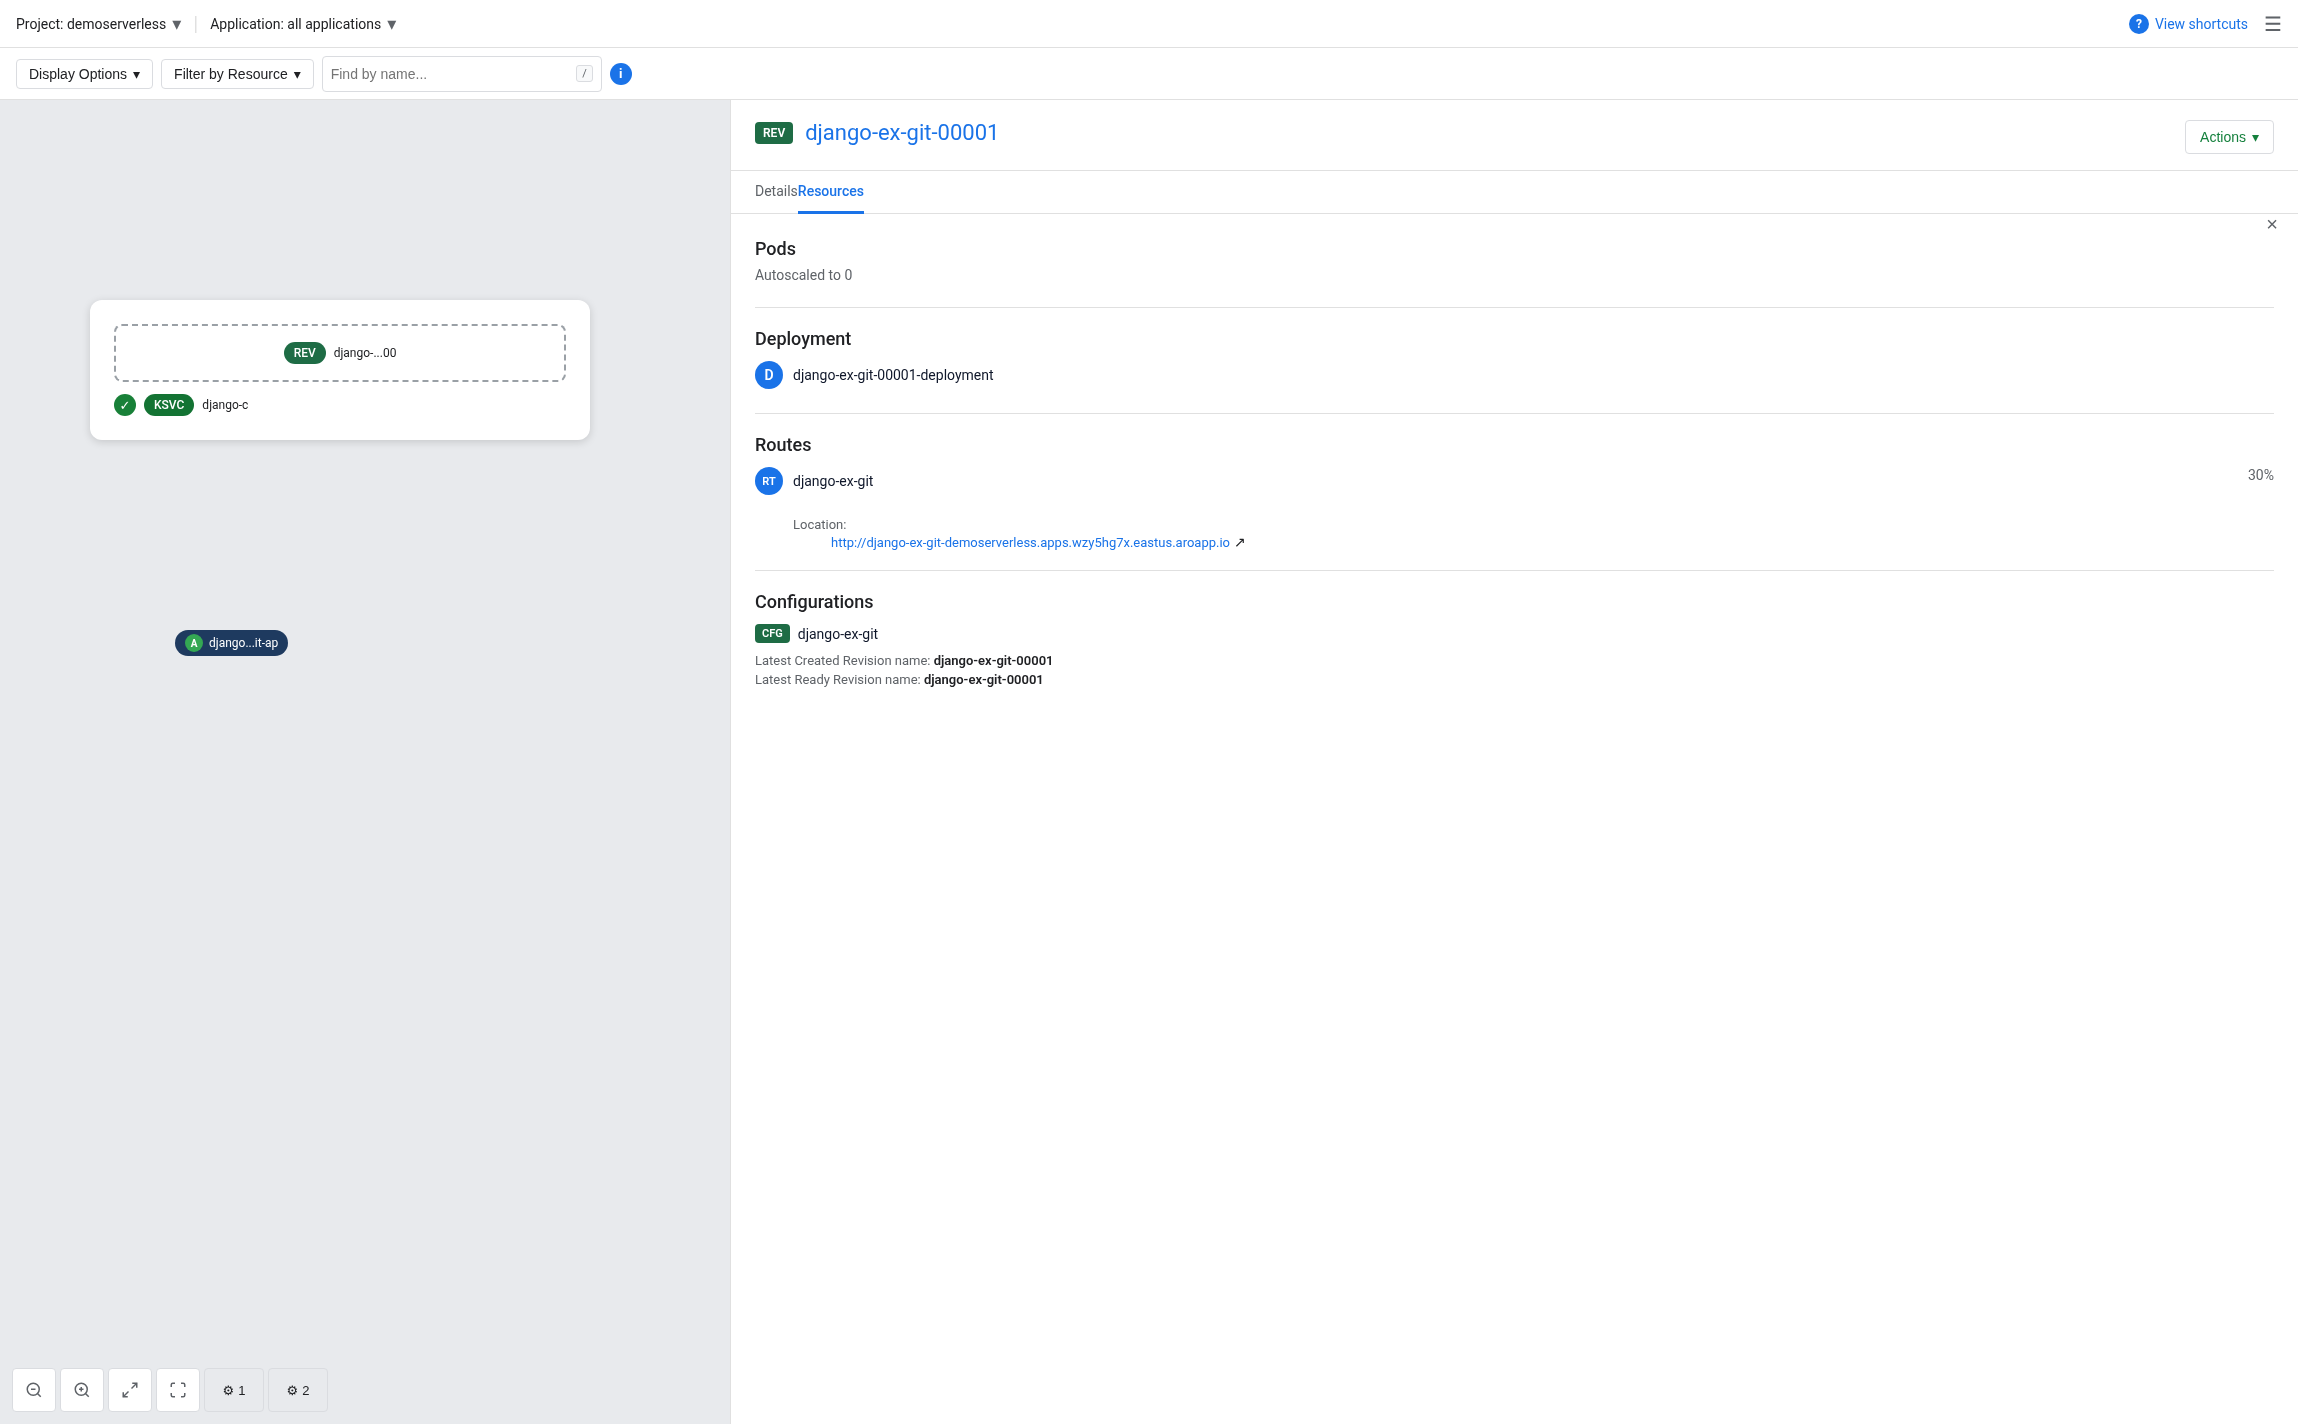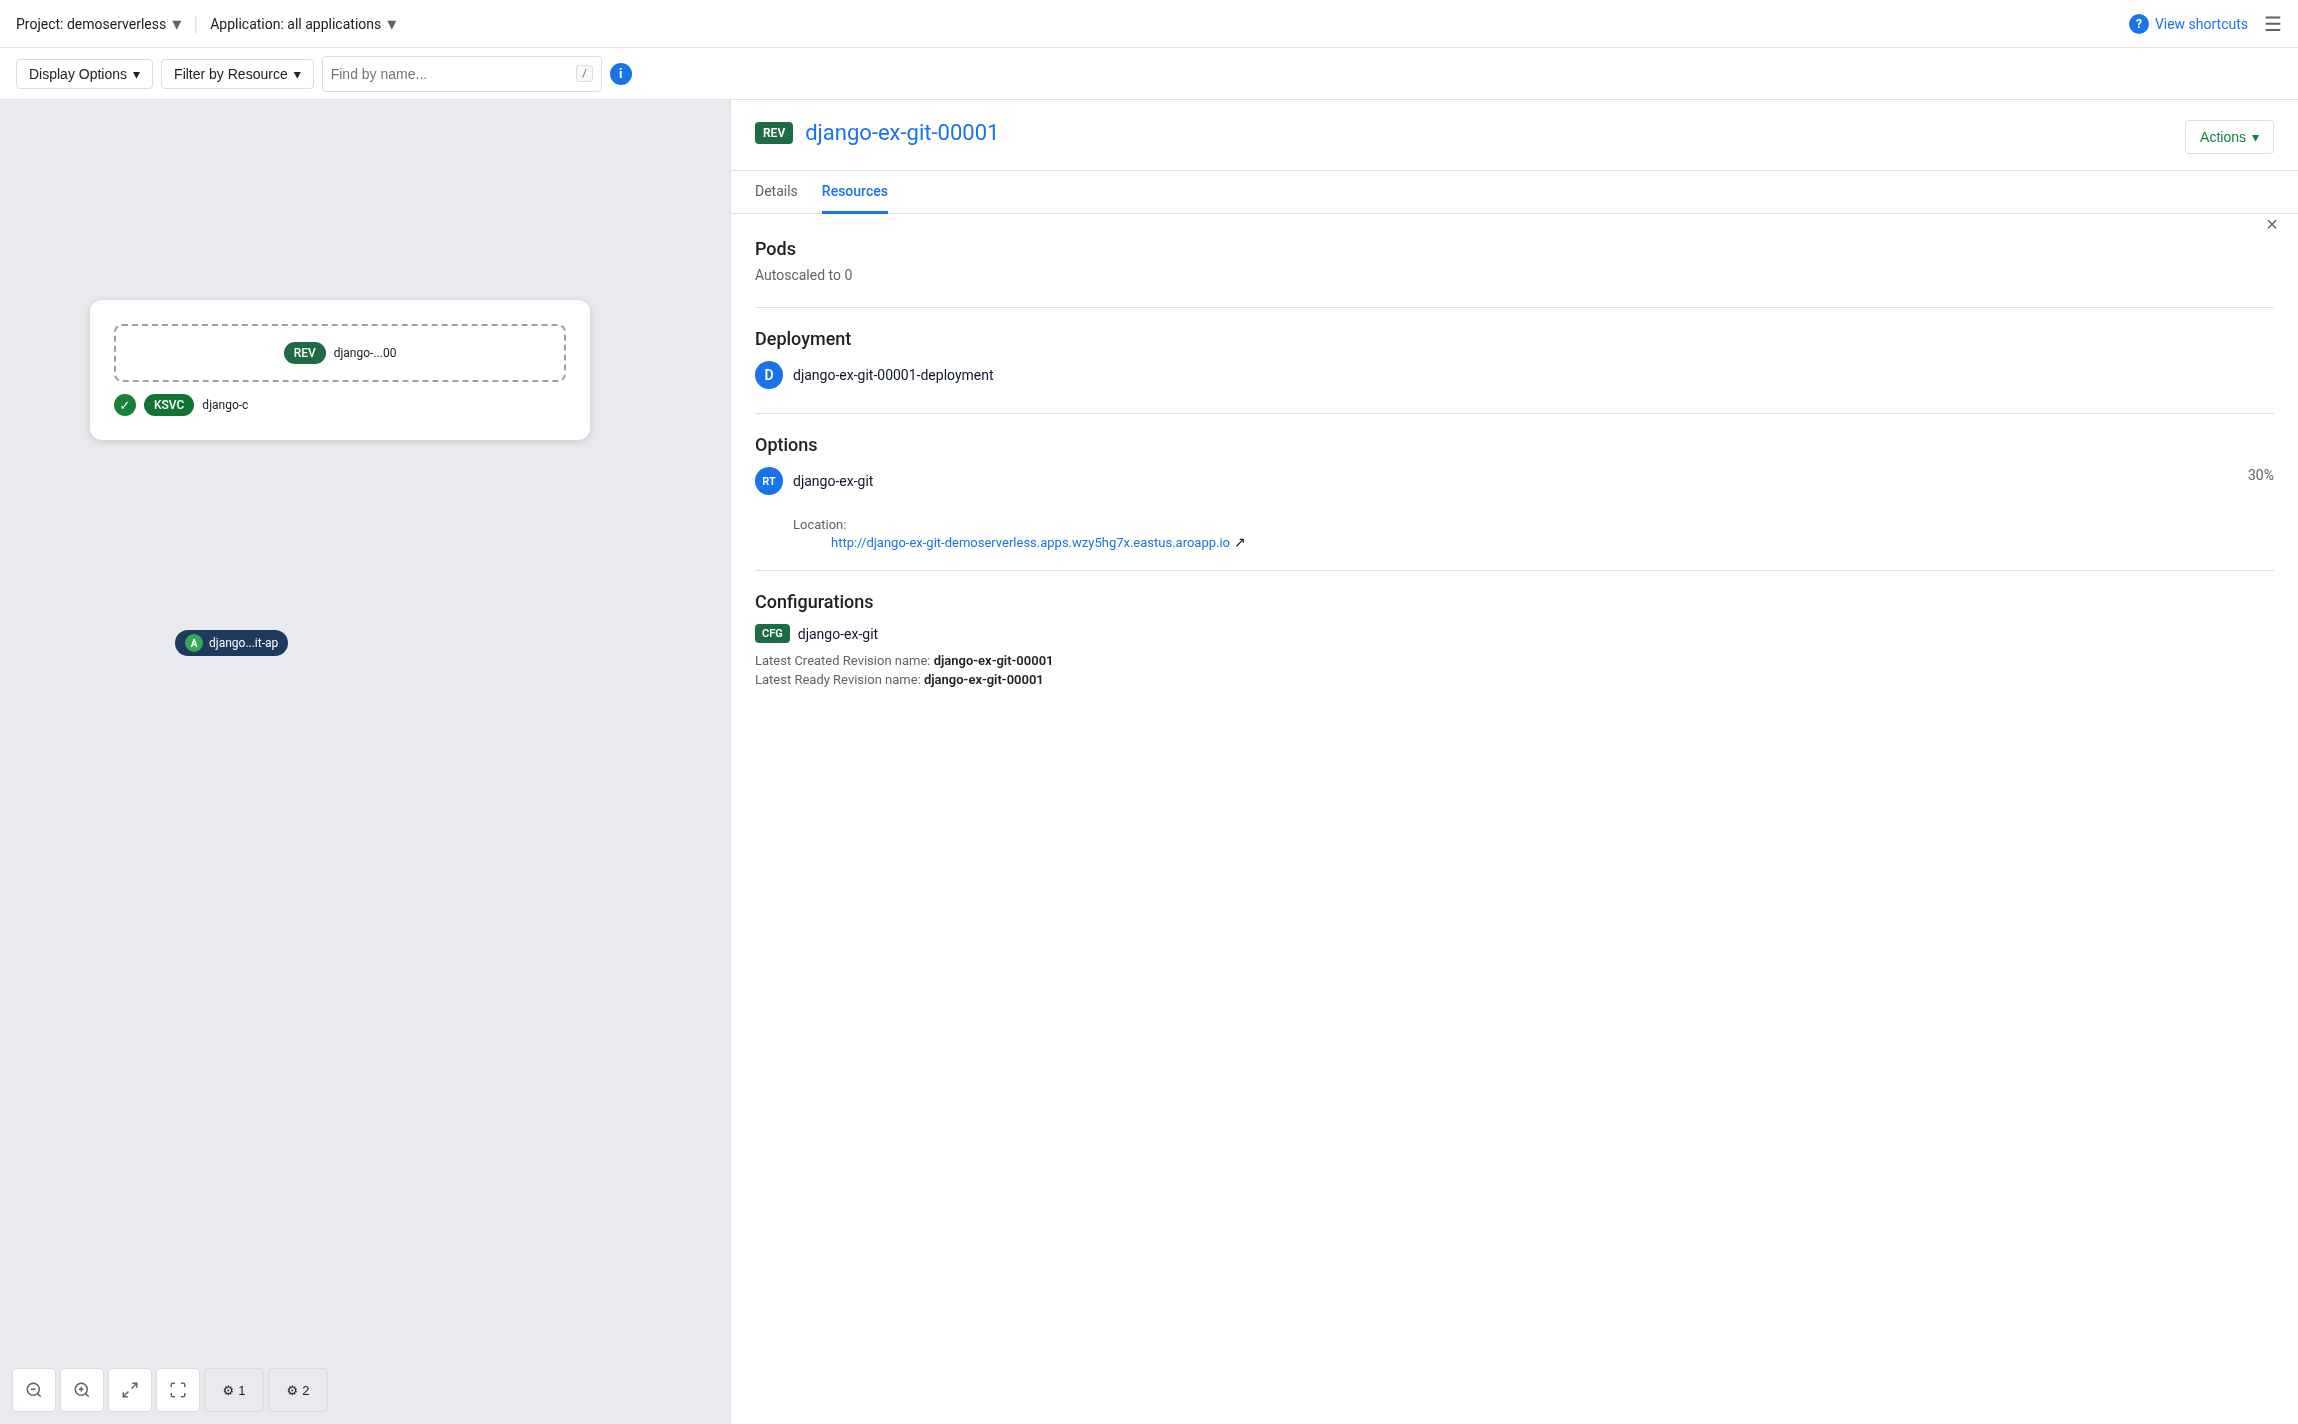--- a/index.html
+++ b/index.html
@@ -220,21 +220,21 @@
       cursor: pointer; color: #15803d; white-space: nowrap;
     }
 
     .close-btn {
       background: none; border: none; cursor: pointer;
       font-size: 20px; color: #5f6368; padding: 4px;
       line-height: 1;
     }
 
     .panel-tabs {
-      display: flex; gap: 24px; padding: 0 24px;
+      display: flex; padding: 0 24px;
       border-bottom: 1px solid #e0e0e0;
     }
 
     .tab {
       padding: 12px 0; font-size: 14px; cursor: pointer;
       color: #5f6368; border-bottom: 3px solid transparent;
       margin-bottom: -1px;
     }
     .tab.active {
       color: #1a73e8; border-bottom-color: #1a73e8; font-weight: 500;
@@ -438,21 +438,21 @@
       <hr class="section-divider">
 
       <div class="section-title" style="margin-bottom:12px;">Deployment</div>
       <div class="deployment-row">
         <div class="d-badge">D</div>
         <a class="link-text">django-ex-git-00001-deployment</a>
       </div>
 
       <hr class="section-divider">
 
-      <div class="section-title" style="margin-bottom:12px;">Options</div>
+      <div class="section-title" style="margin-bottom:12px;">Routes</div>
       <div class="routes-row">
         <div class="route-left">
           <div class="rt-badge">RT</div>
           <a class="link-text">django-ex-git</a>
         </div>
         <span class="route-percent">30%</span>
       </div>
       <div class="location-label">
         <span>Location:</span>
       </div>

